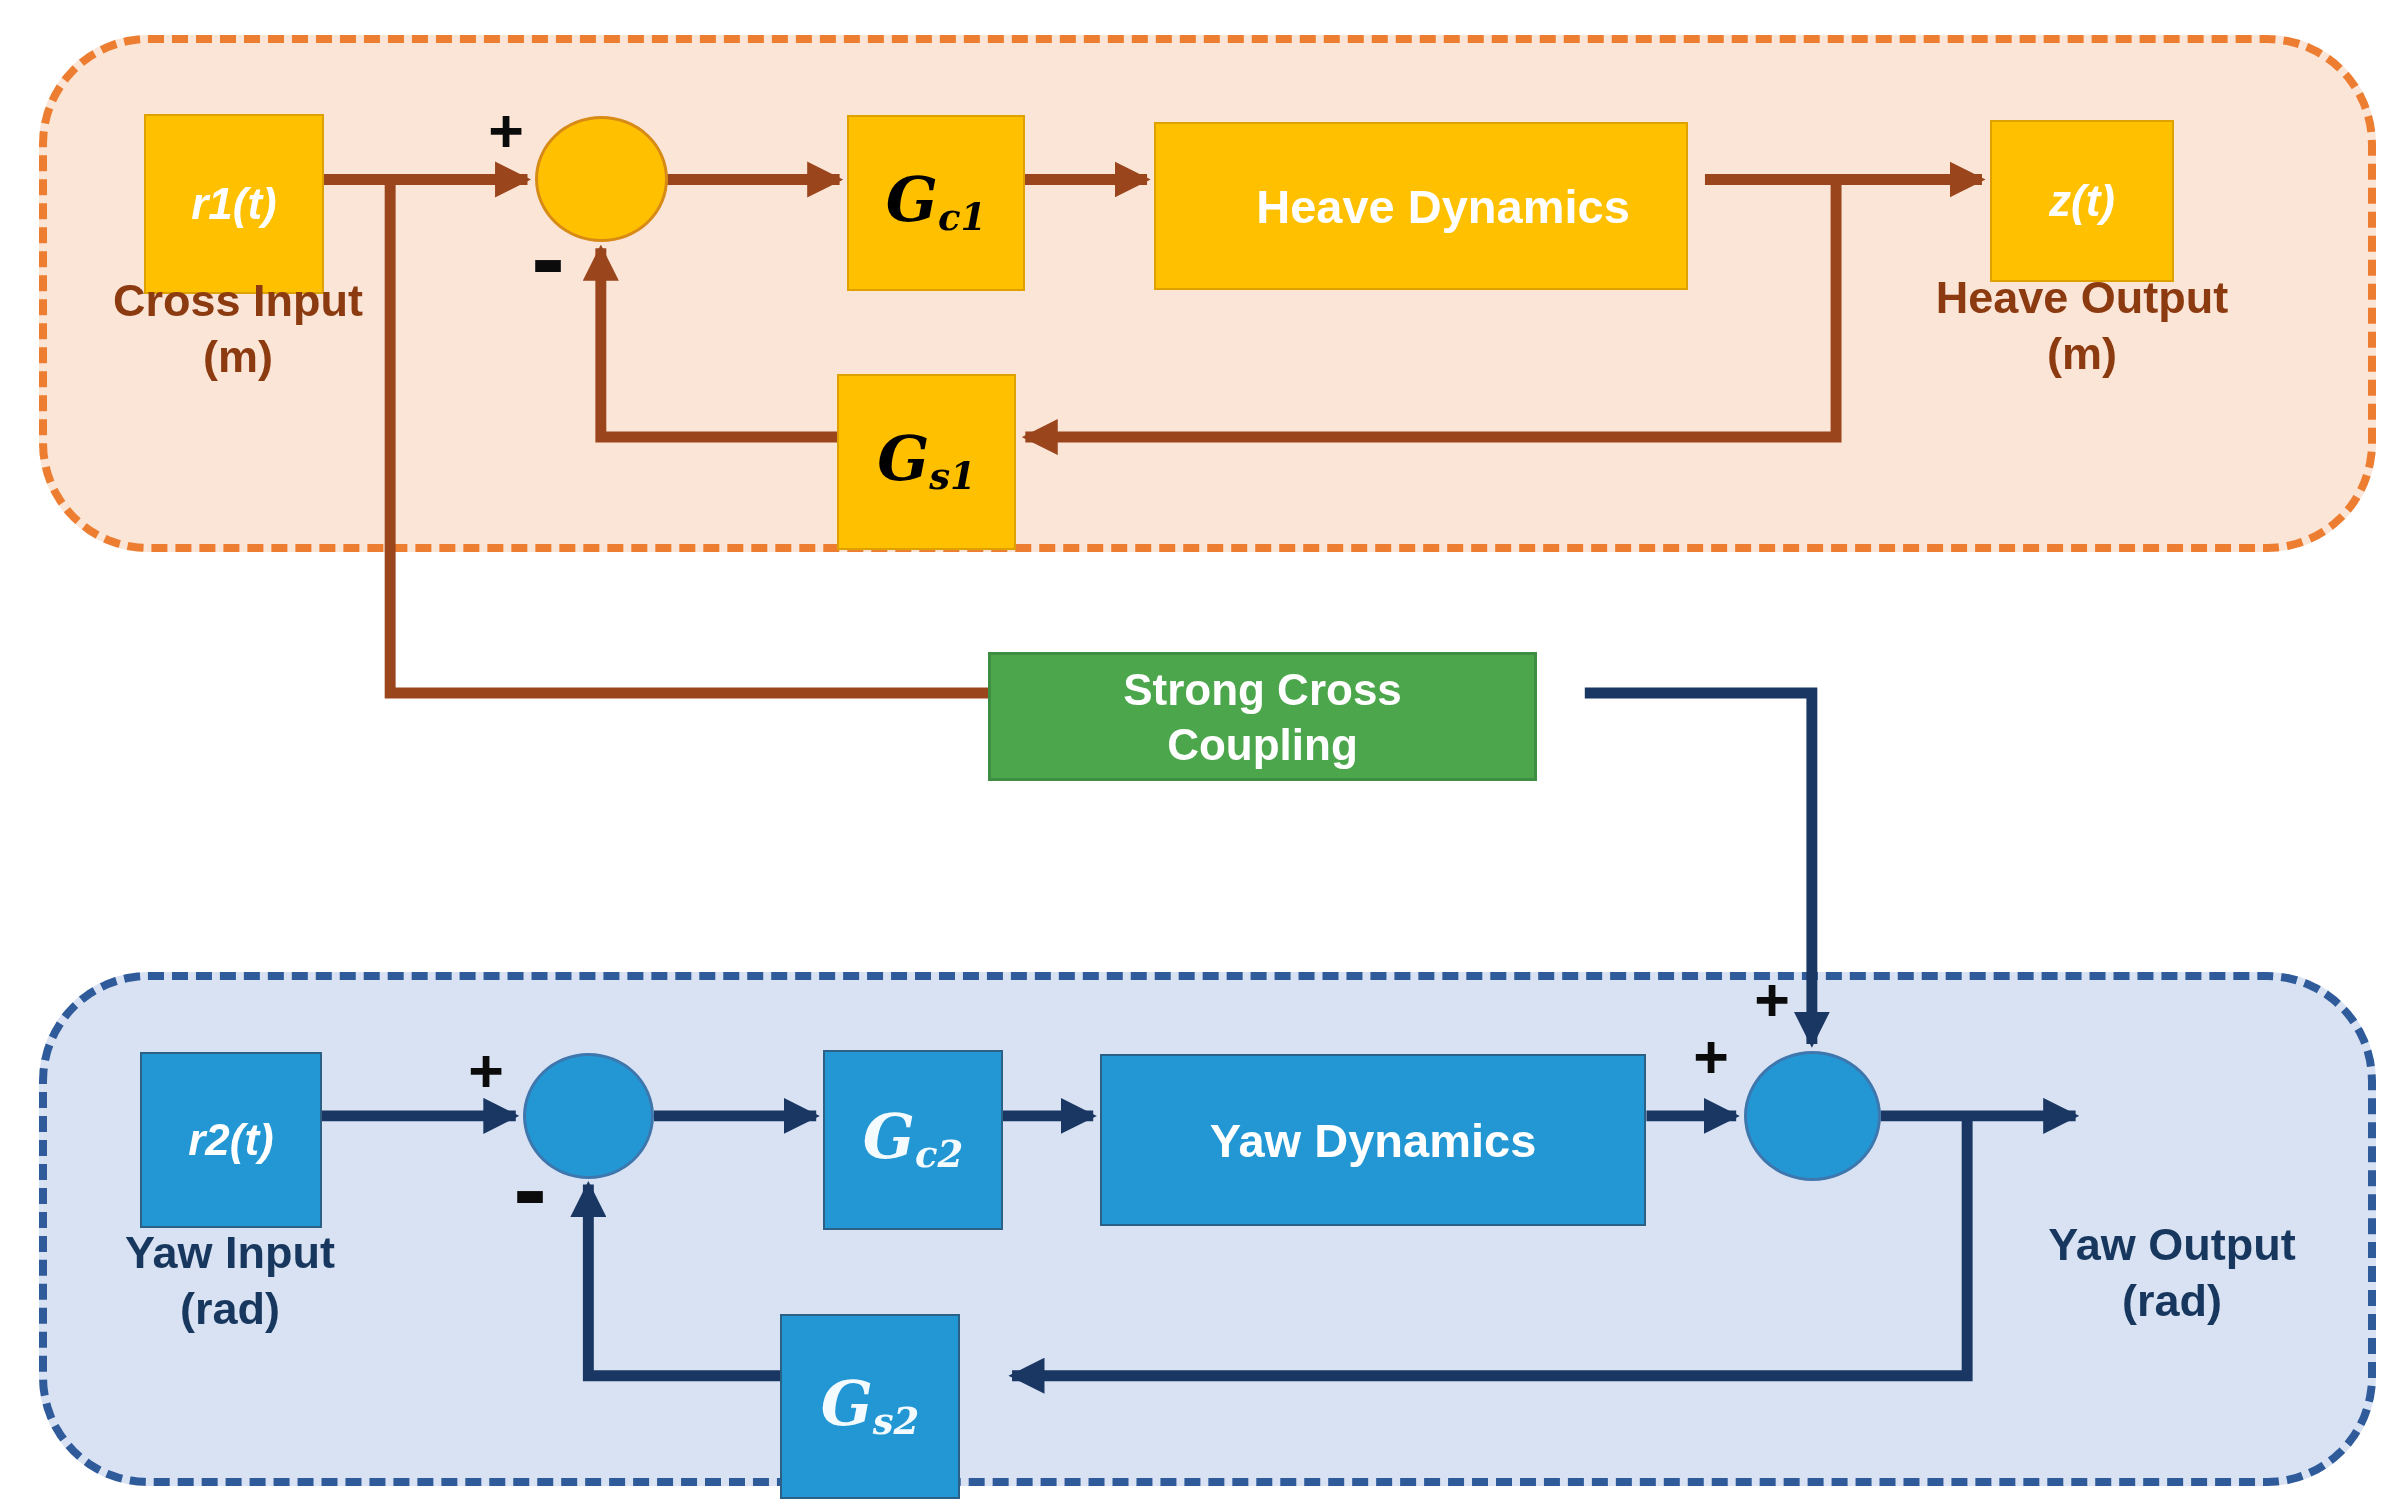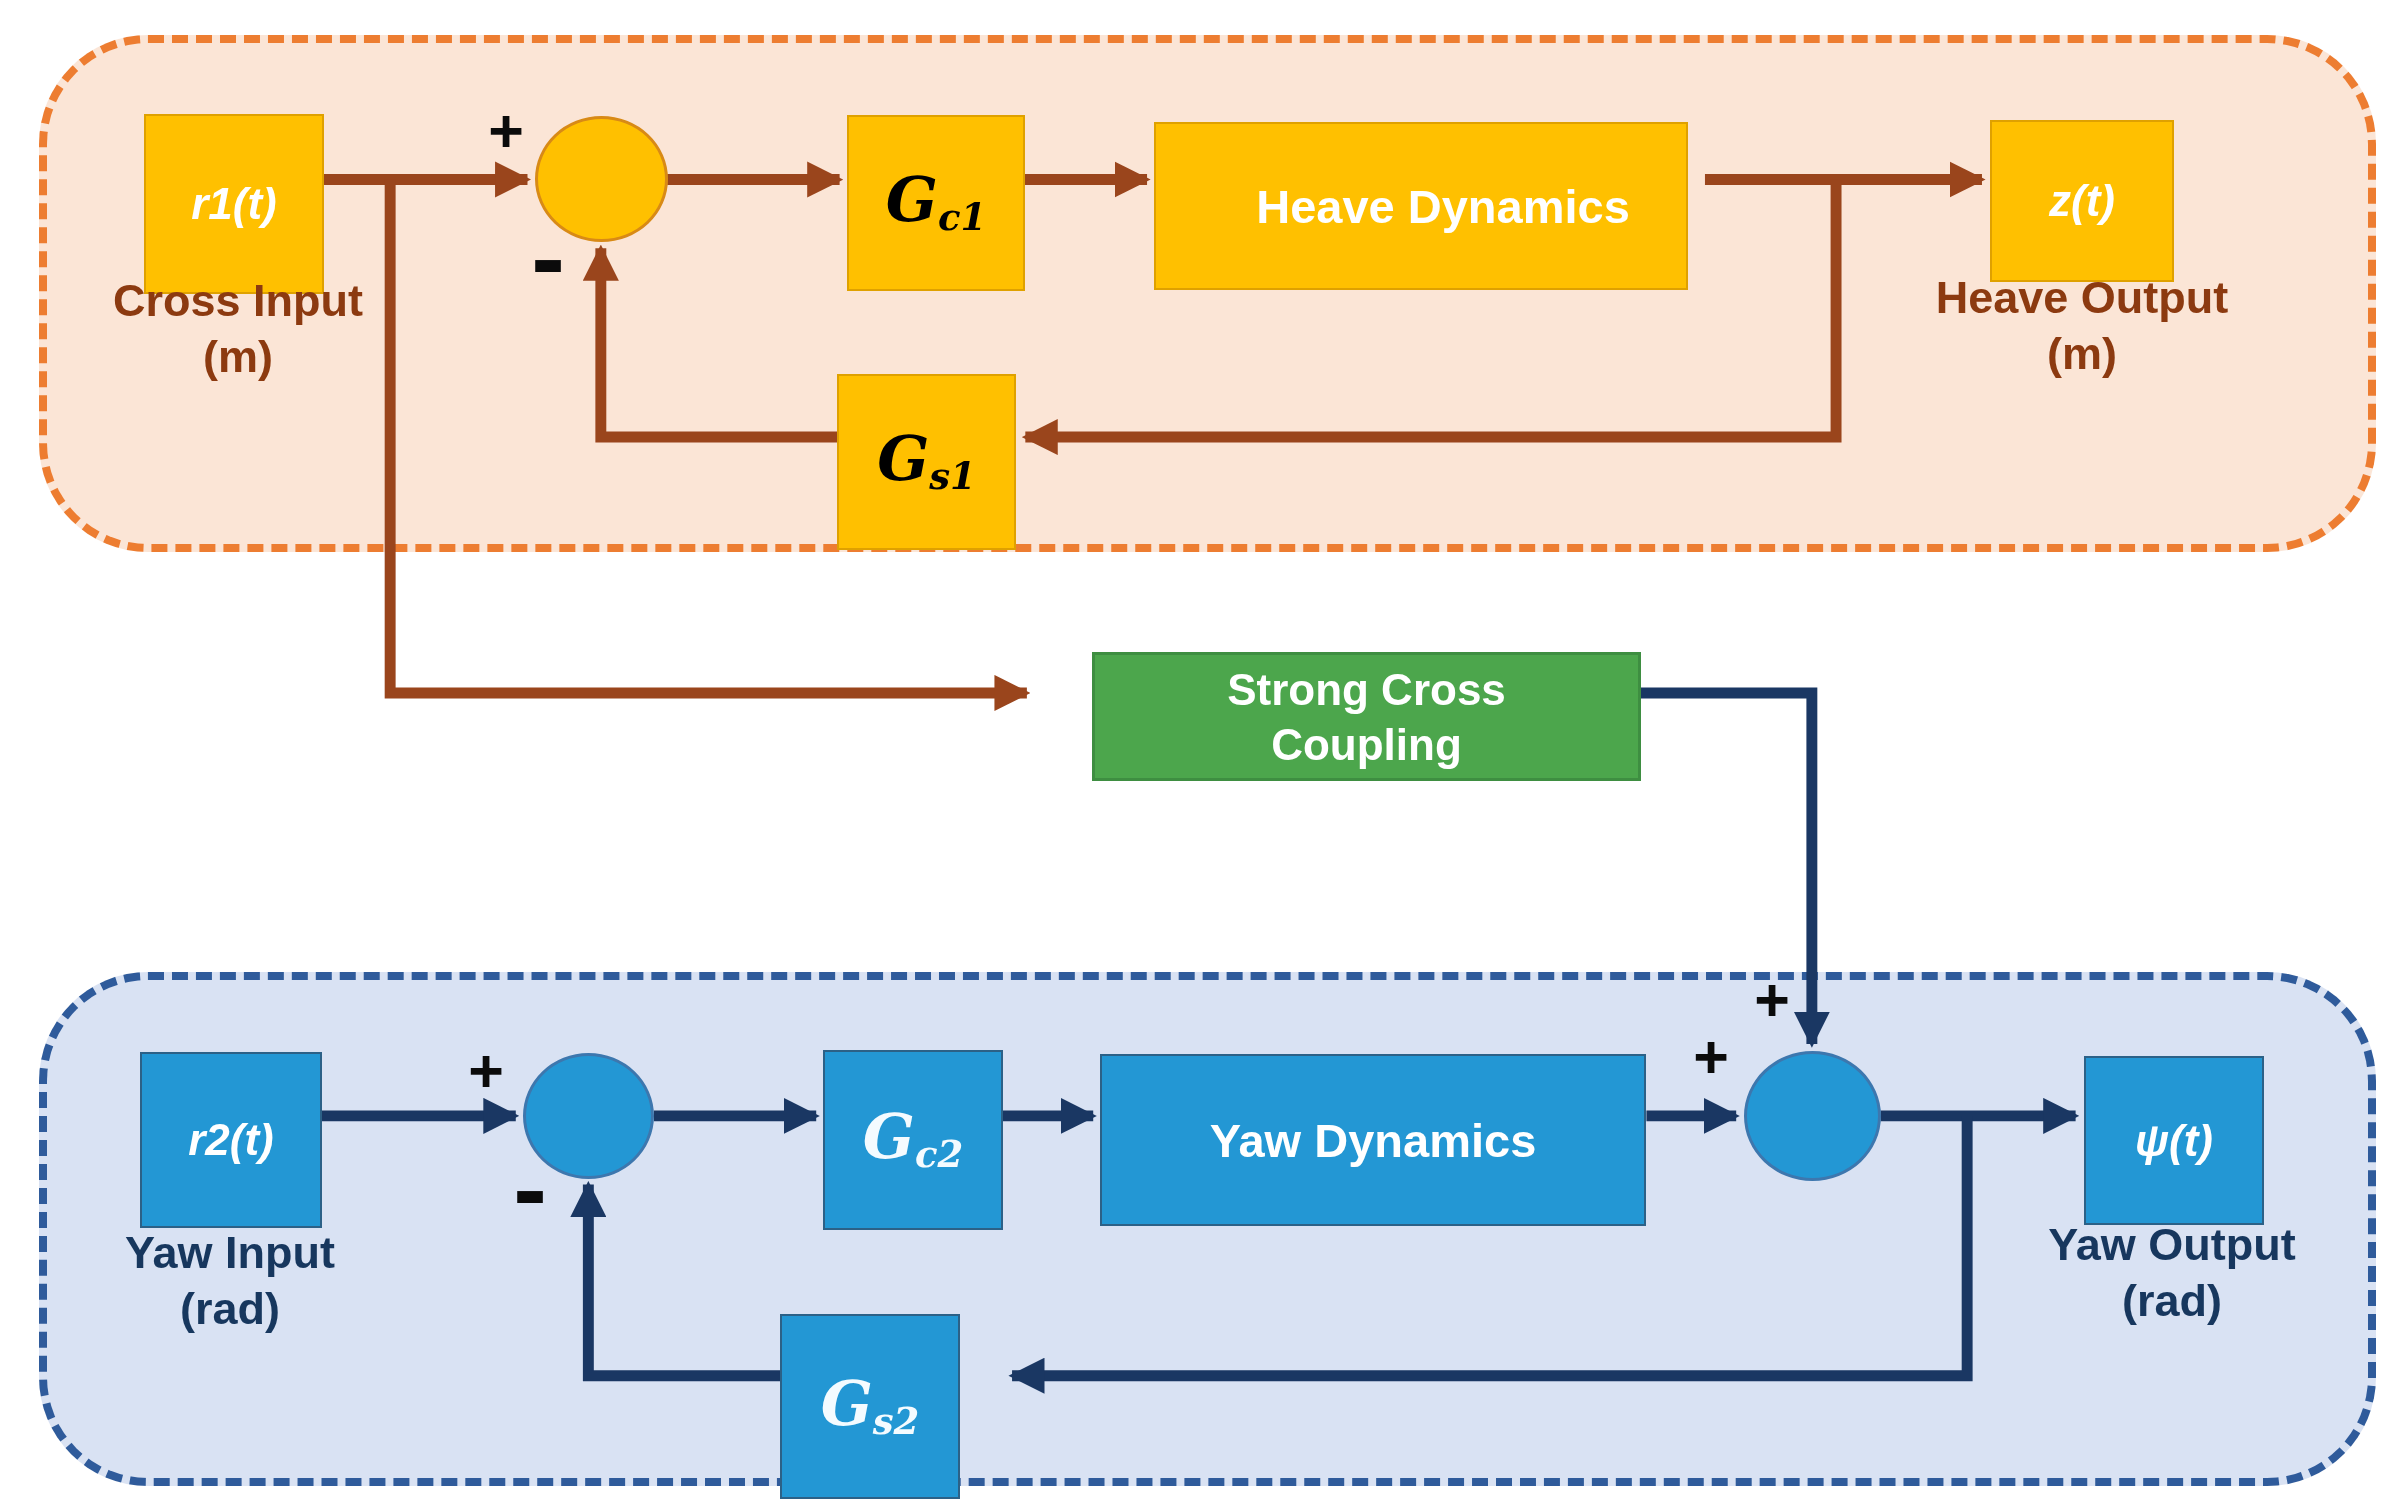--- a/index.html
+++ b/index.html
@@ -105,21 +105,21 @@
   </div>
   <div class="caption heave" style="left:1891px;top:270px;width:382px;">
     <div>Heave Output</div>
     <div>(m)</div>
   </div>
 
   <div class="block yellow" style="left:837px;top:350px;width:179px;height:176px;">
     <span class="gain"><span>G</span><sub>s1</sub></span>
   </div>
 
-  <div class="block green" style="left:1092px;top:628px;width:549px;height:129px;">
+  <div class="block green" style="left:988px;top:628px;width:549px;height:129px;">
     <div>Strong Cross</div>
     <div>Coupling</div>
   </div>
 
   <div class="block blue" style="left:140px;top:1028px;width:182px;height:176px;">
     <span class="signal">r2(t)</span>
   </div>
   <div class="caption yaw" style="left:39px;top:1225px;width:382px;">
     <div>Yaw Input</div>
     <div>(rad)</div>
@@ -134,23 +134,20 @@
   </div>
 
   <div class="block blue" style="left:1100px;top:1030px;width:546px;height:172px;">
     <span class="plant-label">Yaw Dynamics</span>
   </div>
 
   <div class="sum blue" style="left:1744px;top:1051px;width:137px;height:130px;"></div>
   <div class="sign plus" style="left:1744px;top:969px;width:56px;height:62px;">+</div>
   <div class="sign plus" style="left:1683px;top:1026px;width:56px;height:62px;">+</div>
 
-  <div class="block blue" style="left:2084px;top:1032px;width:180px;height:169px;">
-    <span class="signal">ψ(t)</span>
-  </div>
   <div class="caption yaw" style="left:1981px;top:1217px;width:382px;">
     <div>Yaw Output</div>
     <div>(rad)</div>
   </div>
 
   <div class="block blue" style="left:780px;top:1290px;width:180px;height:185px;">
     <span class="gain"><span>G</span><sub>s2</sub></span>
   </div>
 
 </div>

